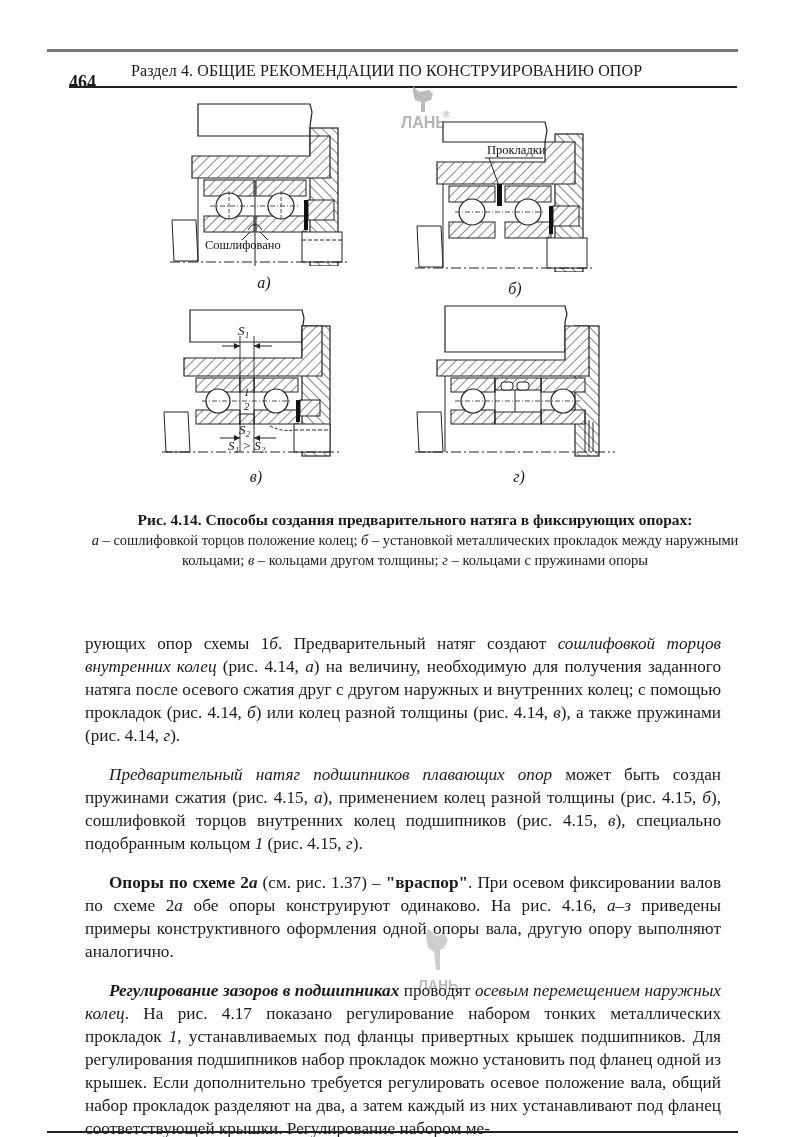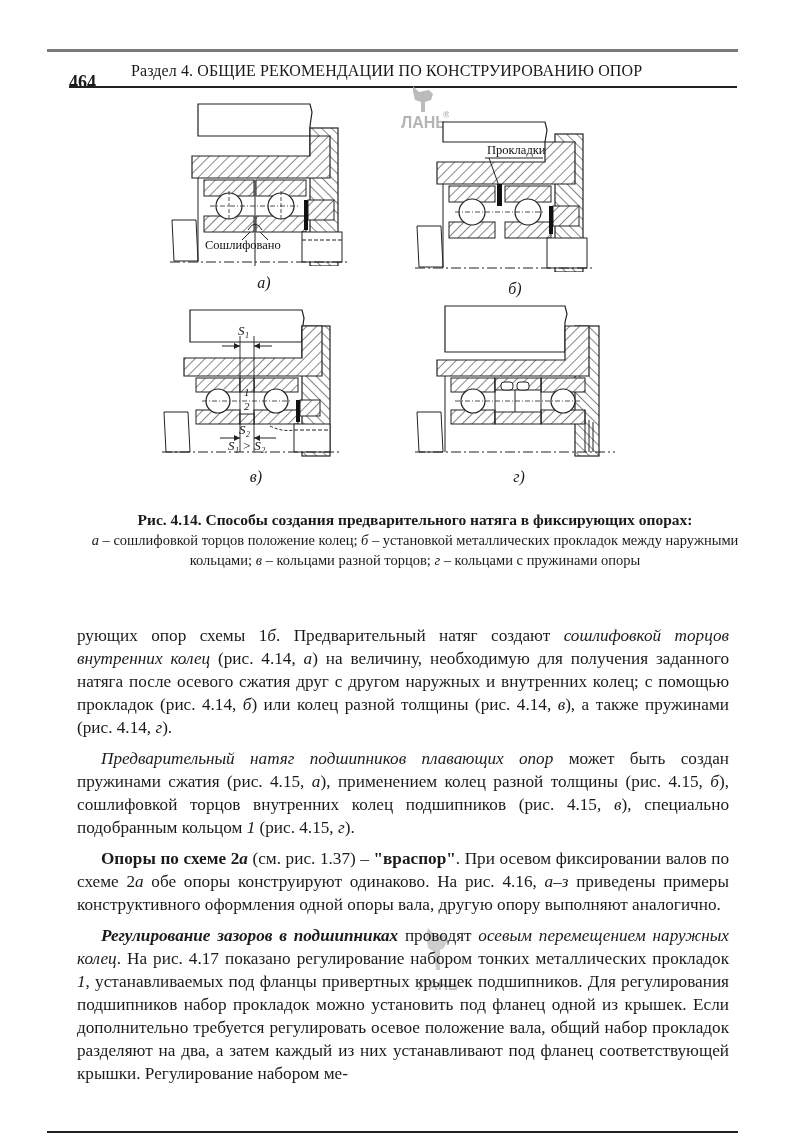--- a/index.html
+++ b/index.html
@@ -19,21 +19,21 @@
   .figure { position: absolute; left: 160px; top: 92px; width: 480px; height: 400px; }
   .panel { position: absolute; }
   .panel svg { display: block; }
   .panel-label { position: absolute; font-style: italic; font-size: 16px; text-align: center; width: 40px; }
 
   .caption { position: absolute; left: 69px; top: 510px; width: 668px; text-align: center; font-size: 15px; line-height: 20px; margin-left: 12px; }
   .caption-title { font-weight: bold; font-size: 15.5px; }
   .caption-body { font-size: 14.5px; }
 
   .body-text { position: absolute; left: 69px; top: 616px; width: 668px; font-size: 17.2px; line-height: 23px; text-align: justify; }
-  .body-text p { margin: 8px; }
+  .body-text p { margin: 16px; }
   .body-text p.indent { text-indent: 24px; margin-top: 5px; }
 </style>
 </head>
 <body>
 
 <div class="top-rule"></div>
 
 <div class="header">
   <span class="page-num">464</span>
   <span class="running-head">Раздел 4. ОБЩИЕ РЕКОМЕНДАЦИИ ПО КОНСТРУИРОВАНИЮ ОПОР</span>
@@ -190,21 +190,21 @@
       <line x1="178" y1="120" x2="178" y2="150" stroke="#222"></line>
       <line x1="0" y1="150" x2="200" y2="150" stroke="#222" stroke-dasharray="10 3 2 3"></line>
     </svg>
     <span class="panel-label" style="left:84px; top:166px;">г)</span>
   </div>
 </div>
 
 <div class="caption">
   <div class="caption-title">Рис. 4.14. Способы создания предварительного натяга в фиксирующих опорах:</div>
   <div class="caption-body">
-    <i>а</i><span> – сошлифовкой торцов положение колец; </span><i>б</i><span> – установкой металлических прокладок между наружными кольцами; </span><i>в</i><span> – кольцами разной торцов; </span><i>г</i><span> – кольцами с пружинами опоры</span>
+    <i>а</i><span> – сошлифовкой торцов положение колец; </span><i>б</i><span> – установкой металлических прокладок между наружными кольцами; </span><i>в</i><span> – кольцами другом толщины; </span><i>г</i><span> – кольцами с пружинами опоры</span>
   </div>
 </div>
 
 <div class="body-text" id="body-text">
     <p><span>рующих опор схемы 1</span><span style="font-style: italic;">б</span><span>. Предварительный натяг создают </span><span style="font-style: italic;">сошлифовкой торцов внутренних колец</span><span> (рис. 4.14, </span><span style="font-style: italic;">а</span><span>) на величину, необходимую для получения заданного натяга после осевого сжатия друг с другом наружных и внутренних колец; с помощью прокладок (рис. 4.14, </span><span style="font-style: italic;">б</span><span>) или колец разной толщины (рис. 4.14, </span><span style="font-style: italic;">в</span><span>), а также пружинами (рис. 4.14, </span><span style="font-style: italic;">г</span><span>).</span></p>
     <p class="indent"><span style="font-style: italic;">Предварительный натяг подшипников плавающих опор</span><span> может быть создан пружинами сжатия (рис. 4.15, </span><span style="font-style: italic;">а</span><span>), применением колец разной толщины (рис. 4.15, </span><span style="font-style: italic;">б</span><span>), сошлифовкой торцов внутренних колец подшипников (рис. 4.15, </span><span style="font-style: italic;">в</span><span>), специально подобранным кольцом </span><span style="font-style: italic;">1</span><span> (рис. 4.15, </span><span style="font-style: italic;">г</span><span>).</span></p>
     <p class="indent"><span style="font-weight: bold;">Опоры по схеме 2</span><span style="font-style: italic; font-weight: bold;">а</span><span> (см. рис. 1.37) – </span><span style="font-weight: bold;">"враспор"</span><span>. При осевом фиксировании валов по схеме 2</span><span style="font-style: italic;">а</span><span> обе опоры конструируют одинаково. На рис. 4.16, </span><span style="font-style: italic;">а–з</span><span> приведены примеры конструктивного оформления одной опоры вала, другую опору выполняют аналогично.</span></p>
     <p class="indent"><span style="font-style: italic; font-weight: bold;">Регулирование зазоров в подшипниках</span><span> проводят </span><span style="font-style: italic;">осевым перемещением наружных колец</span><span>. На рис. 4.17 показано регулирование набором тонких металлических прокладок </span><span style="font-style: italic;">1</span><span>, устанавливаемых под фланцы привертных крышек подшипников. Для регулирования подшипников набор прокладок можно установить под фланец одной из крышек. Если дополнительно требуется регулировать осевое положение вала, общий набор прокладок разделяют на два, а затем каждый из них устанавливают под фланец соответствующей крышки. Регулирование набором ме-</span></p>
   </div>
 

